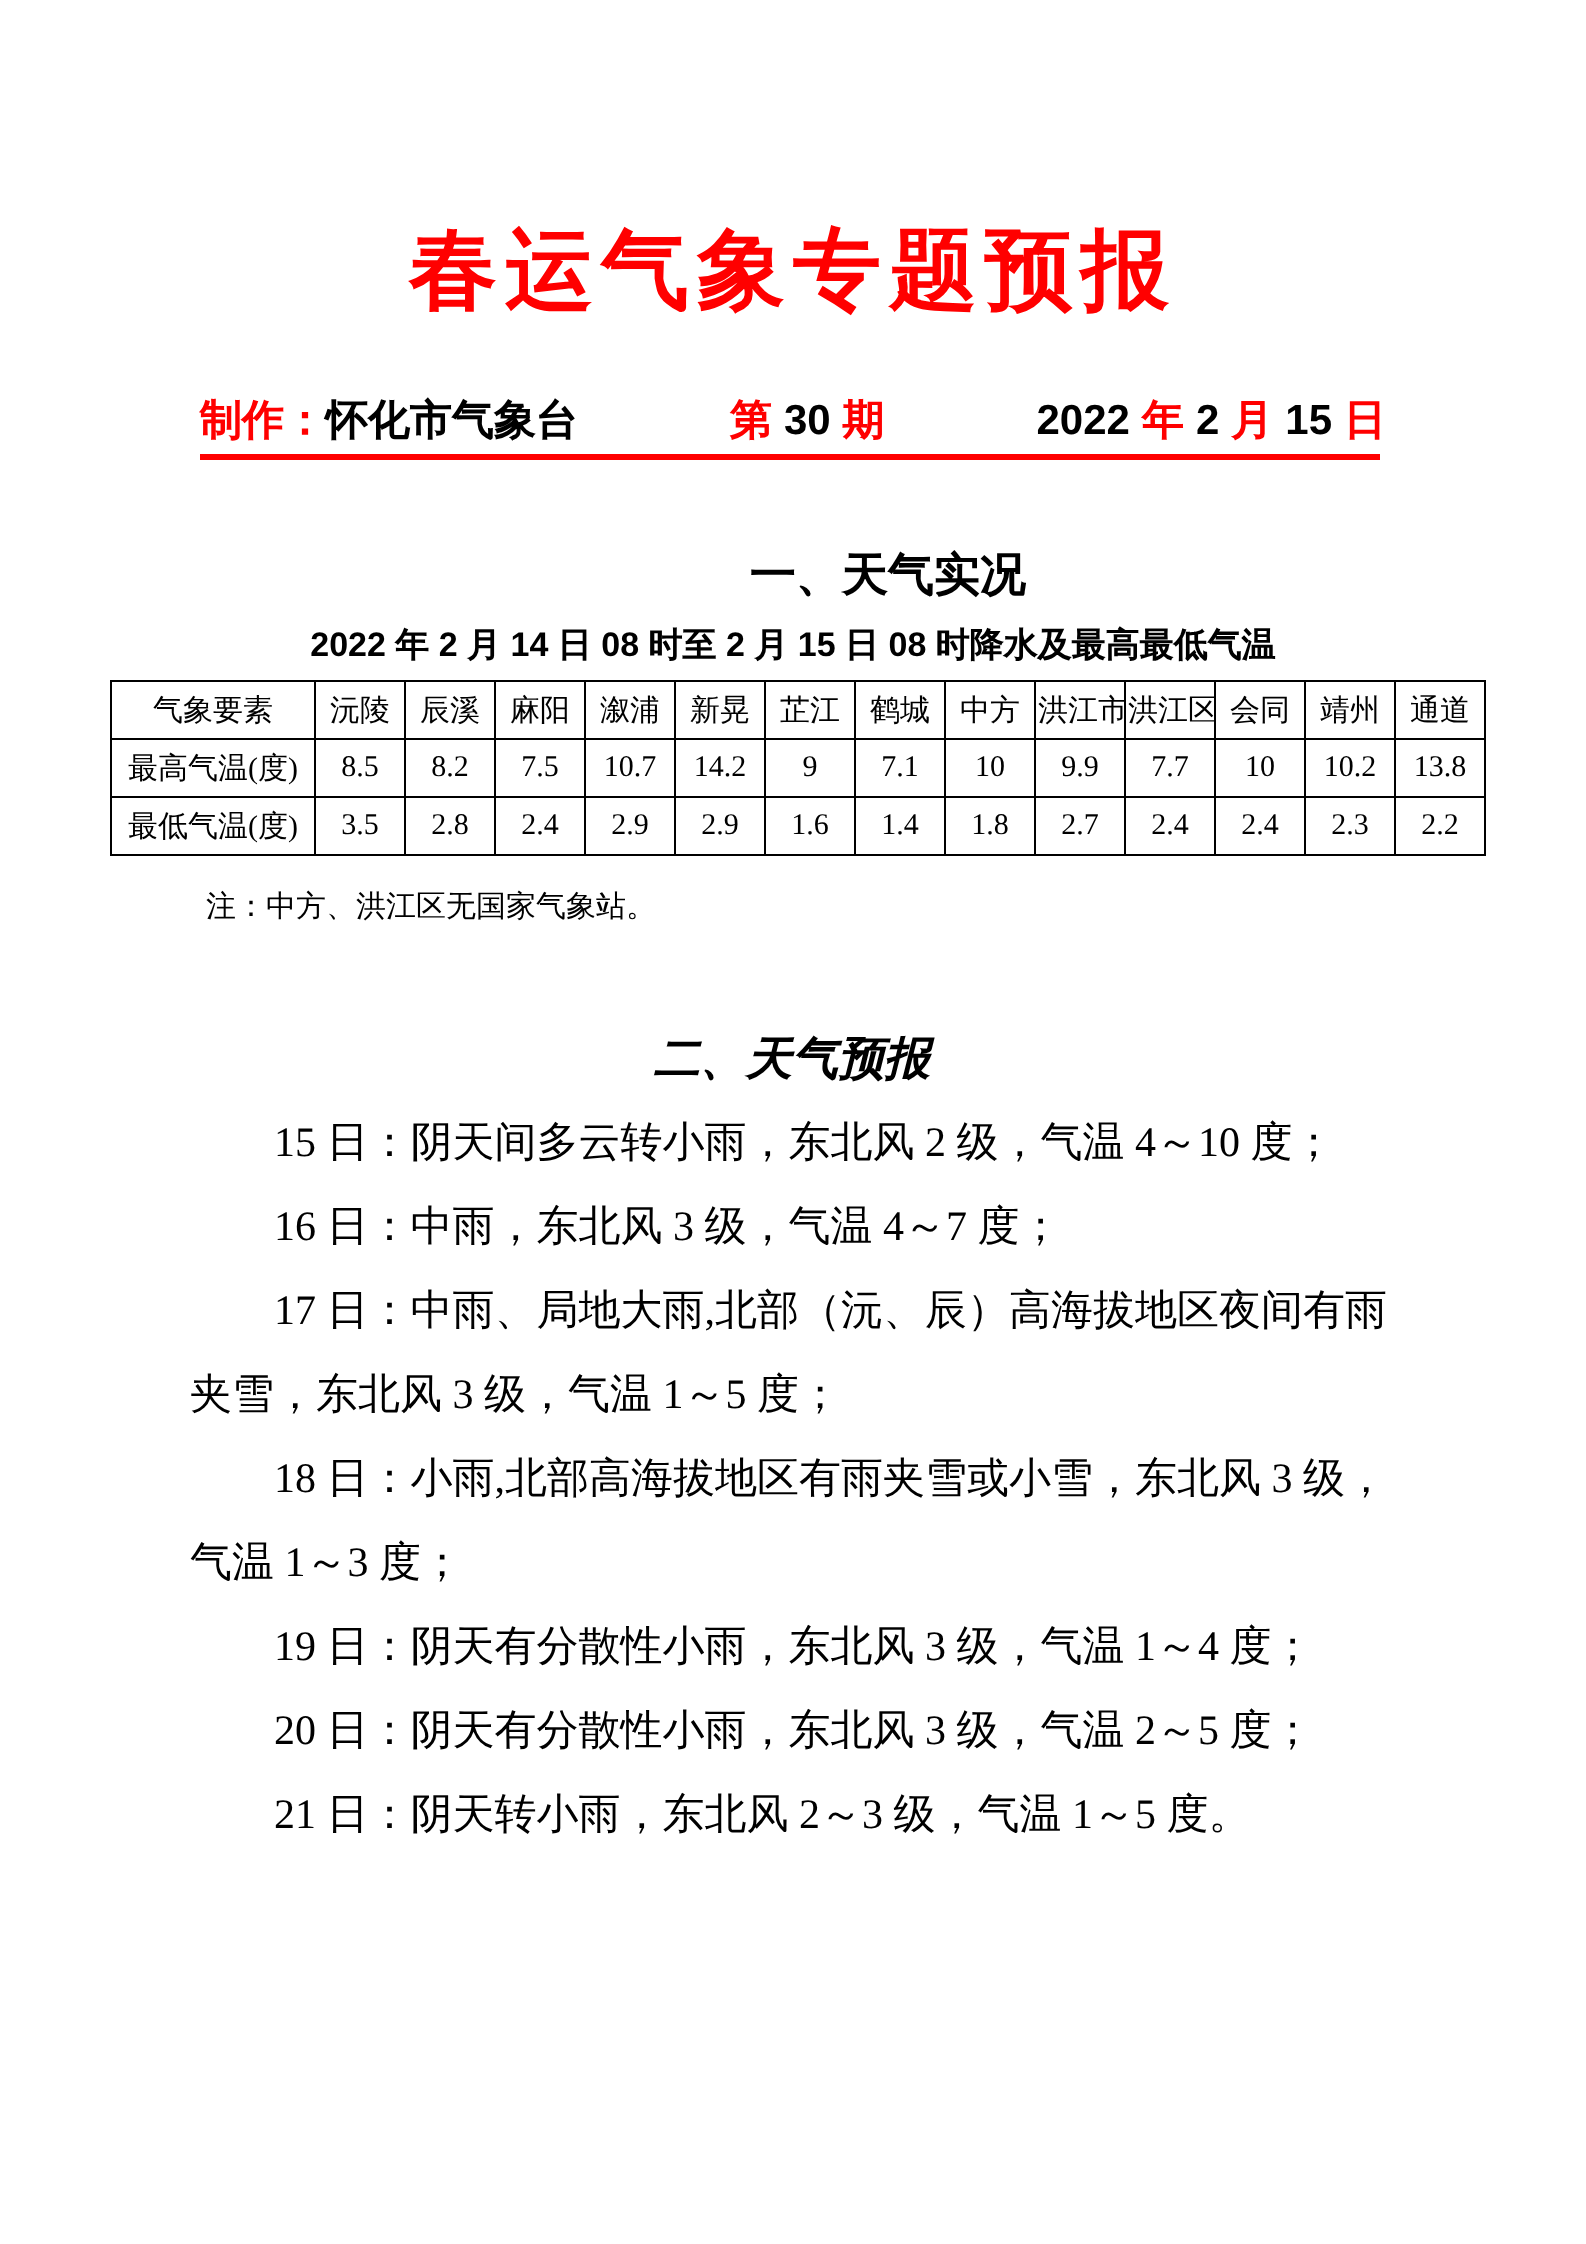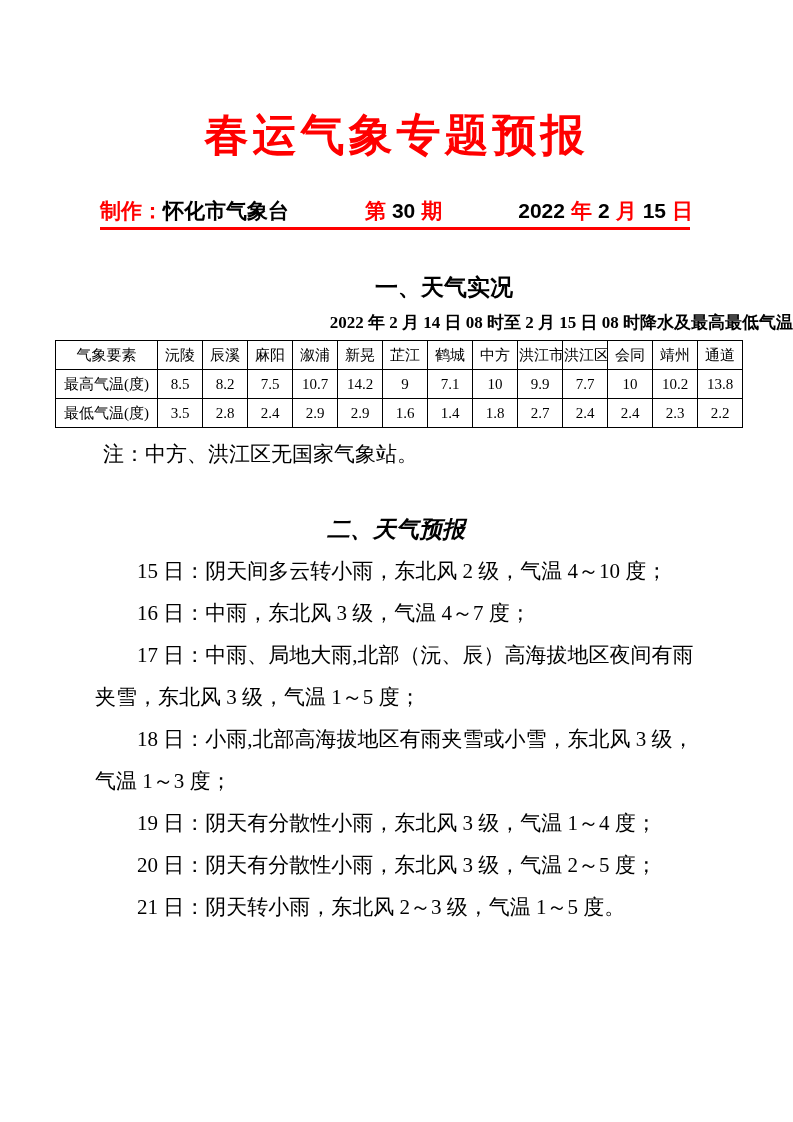--- a/index.html
+++ b/index.html
@@ -25,35 +25,35 @@
   .g { margin-left:6px;margin-top:36px; }
   .red-rule { margin:3px 0 0 100px; width:590px; height:3px; background:var(--accent-red); }
 
   .sec-heading {
     font-family:"Liberation Sans","DejaVu Sans",sans-serif;
     font-weight:bold; font-size:23px; color:var(--text);text-align:center;
   }
   #sec1-heading { margin:42px 0 0 95px; line-height:30px; }
 
   .table-title {
-    margin-top:9px; text-align:right; font-size:17px; line-height:24px; font-weight:bold;
-    font-family:Liberation Serif, serif;
+    margin-top:9px; text-align:center; font-size:17px; line-height:24px; font-weight:bold;
+    font-family:Liberation Sans, sans-serif;
   }
   table.weather { margin:5px 0 0 55px; width:687px; border-collapse:collapse; table-layout:fixed; }
   table.weather td {
     border:1px solid var(--table-border);
     height:29px; text-align:center; vertical-align:middle;
     font-size:15px; font-weight:normal; padding:0 1px;
     font-family:"Liberation Serif","DejaVu Serif",serif;
     overflow:hidden; white-space:nowrap;
   }
   col.c-label { width:102px; }
   col.c-data  { width:45px; }
 
-  .note { margin:16px 0 0 103px; font-size:21px; line-height:20px; }
+  .note { margin:16px 0 0 103px; font-size:15px; line-height:20px; }
 
   .section2 { margin:44px 0 0 95px; width:602px; font-size:21px; line-height:42px; }
   #sec2-heading { line-height:42px;font-style:italic; }
   .section2 p { margin:0; text-indent:2em; }
   .b {
     font-weight:bold;
     font-family:"Liberation Sans","DejaVu Sans",sans-serif;
   }
 </style>
 </head>

